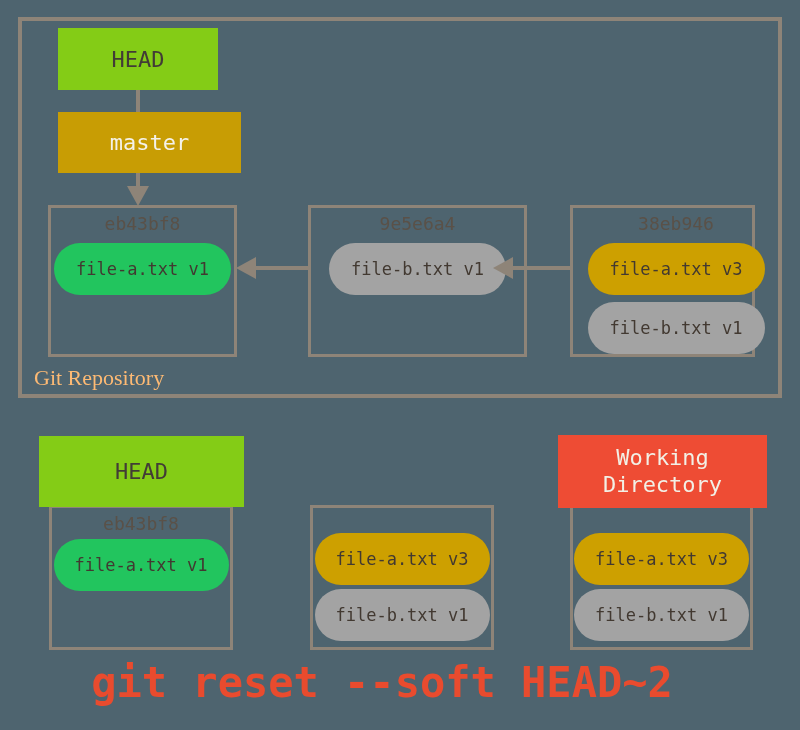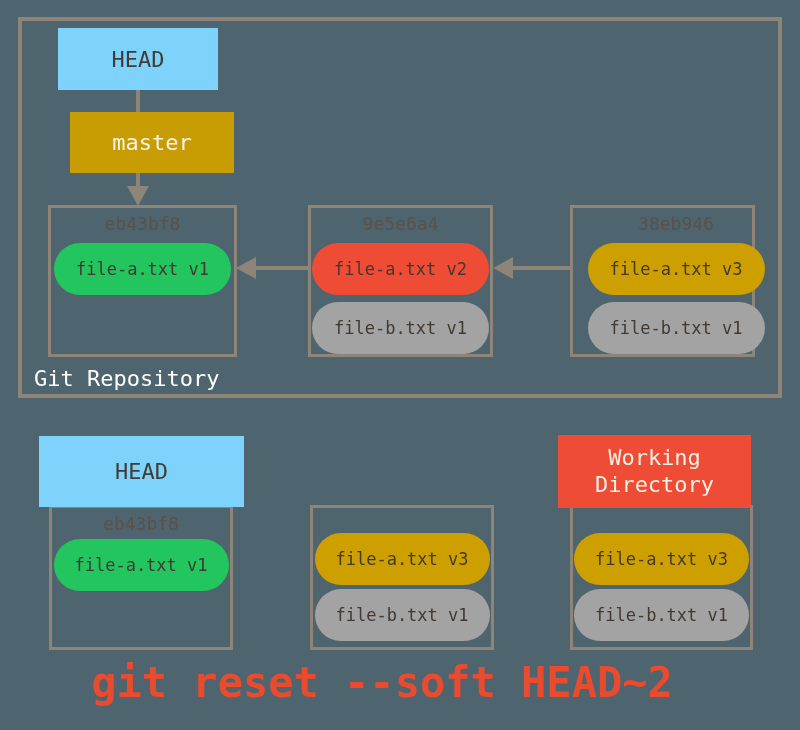--- a/index.html
+++ b/index.html
@@ -5,21 +5,21 @@
   html,body{margin:0;padding:0;background:#4e646f;}
   #canvas{
     position:relative;width:800px;height:730px;overflow:hidden;
     background:#4e646f;
     font-family:"DejaVu Sans Mono","Liberation Mono",monospace;
   }
   
   .boxed{box-sizing:border-box;position:absolute;}
   .hdr{display:flex;align-items:center;justify-content:center;text-align:center;
        font-size:22px;letter-spacing:0;}
-  .hdr.cream{background:#7dd3fc;color:#423c36;}
+  .hdr.cream{background:#84cc16;color:#423c36;}
   .hdr.teal{background:#108a98;color:#f2f0e6;}
   .hdr.red{background:#ee4c34;color:#f2f0e6;}
   .hdr.gold{background:#c89d04;color:#f4f2e9;}
   .frame{border:3px solid #8e8478;background:transparent;}
   .hash{width:100%;text-align:center;font-size:18px;color:#5a5148;line-height:22px;}
   .pill{box-sizing:border-box;height:52px;border-radius:26px;
         display:flex;align-items:center;justify-content:center;
         font-size:17px;color:#423931;}
   .pill.teal{background:#22c55e;}
   .pill.red{background:#ee4c34;}
@@ -28,43 +28,43 @@
   .vline{position:absolute;width:4px;background:#8e8478;}
   .hline{position:absolute;height:4px;background:#8e8478;}
   .tri-down{position:absolute;width:0;height:0;
             border-left:11px solid transparent;border-right:11px solid transparent;
             border-top:20px solid #8e8478;}
   .tri-left{position:absolute;width:0;height:0;
             border-top:11px solid transparent;border-bottom:11px solid transparent;
             border-right:20px solid #8e8478;}
   
   #repo-box{left:18px;top:17px;width:764px;height:381px;border:4px solid #8e8478;}
-  #repo-label{position:absolute;left:12px;bottom:3px;font-size:22px;color:#ffffff;}
+  #repo-label{position:absolute;left:12px;bottom:3px;font-size:22px;color:#fdba74;font-family:Liberation Serif, serif;}
   #head-box{left:58px;top:28px;width:160px;height:62px;}
-  #master-box{left:70px;top:112px;width:164px;height:61px;}
+  #master-box{left:58px;top:112px;width:183px;height:61px;}
   .commit{border:3px solid #8e8478;position:absolute;top:205px;height:152px;
           display:flex;flex-direction:column;align-items:center;box-sizing:border-box;
           padding-top:5px;}
   .commit .hash{margin-bottom:8px;}
   .commit .pill{width:177px;}
   .commit .pill + .pill{margin-top:7px;}
   #commit-1{left:48px;width:189px;}
-  #commit-2{left:308px;width:185px;}
+  #commit-2{left:308px;width:219px;}
   #commit-3{left:570px;width:185px;padding-left:27px;}
   
   .area-frame{position:absolute;top:505px;height:145px;border:3px solid #8e8478;
               box-sizing:border-box;display:flex;flex-direction:column;align-items:center;}
   .area-frame .pill{width:175px;}
   #area-head-hdr{left:39px;top:436px;width:205px;height:71px;}
   #area-head-frame{left:49px;width:184px;padding-top:5px;}
   #area-head-frame .pill{margin-top:4px;}
   #area-index-hdr{left:298px;top:436px;width:204px;height:71px;}
   #area-index-frame{left:310px;width:184px;padding-top:25px;}
   #area-index-frame .pill + .pill{margin-top:4px;}
-  #area-wd-hdr{left:558px;top:435px;width:193px;height:73px;line-height:1.2;padding:8px 18px;box-sizing:border-box;}
+  #area-wd-hdr{left:558px;top:435px;width:209px;height:73px;line-height:1.2;padding:8px 18px;box-sizing:border-box;}
   #area-wd-frame{left:570px;width:183px;padding-top:25px;}
   #area-wd-frame .pill + .pill{margin-top:4px;}
   
   #caption{position:absolute;left:0;top:658px;width:764px;text-align:center;
            font-size:42px;font-weight:bold;color:#e94b2e;letter-spacing:0;}
 </style>
 </head>
 <body>
 
 <div id="canvas">
@@ -84,21 +84,20 @@
     <span>master</span>
   </div>
 
   <div id="commit-1" class="commit">
     <div class="hash">eb43bf8</div>
     <div class="pill teal">file-a.txt v1</div>
   </div>
 
   <div id="commit-2" class="commit">
     <div class="hash">9e5e6a4</div>
-    <div class="pill red">file-a.txt v2</div>
     <div class="pill white">file-b.txt v1</div>
   </div>
 
   <div id="commit-3" class="commit">
     <div class="hash">38eb946</div>
     <div class="pill gold">file-a.txt v3</div>
     <div class="pill white">file-b.txt v1</div>
   </div>
 
   <div class="hline" style="left:255px;top:266px;width:53px;"></div>

